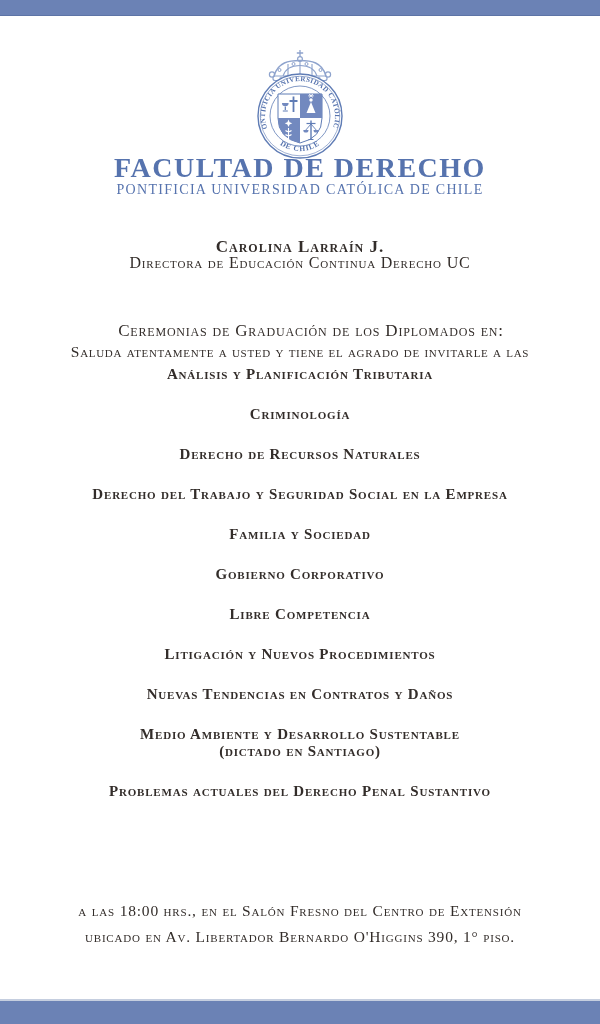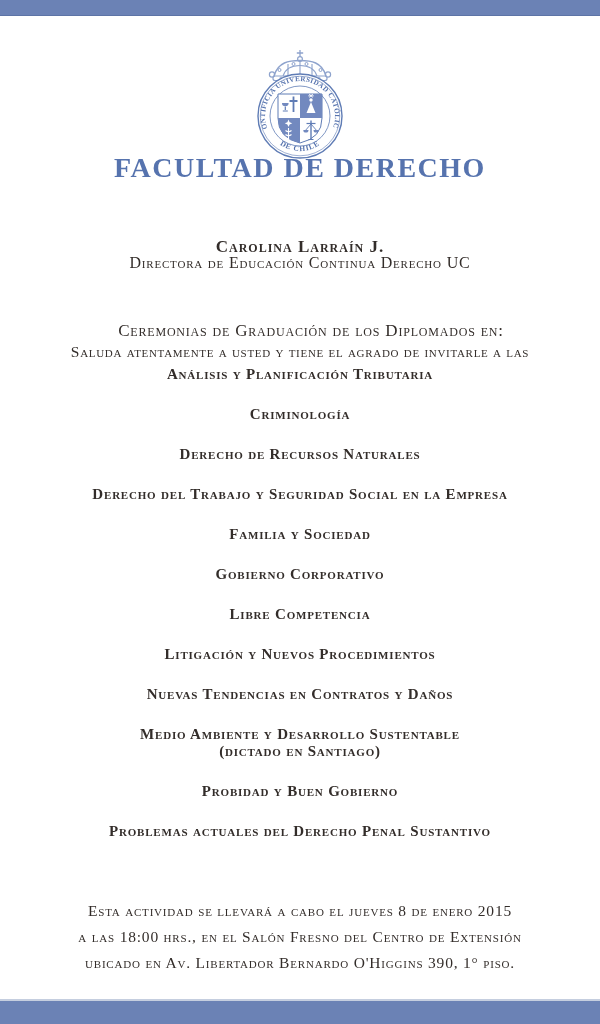--- a/index.html
+++ b/index.html
@@ -150,20 +150,21 @@
         <path class="seal-line" stroke-width="1.2" d="M61.5 75.5 H70.5"></path>
         <path class="seal-line" stroke-width="0.9" d="M66 76 L60.8 82 M66 76 L71.2 82"></path>
         <path class="seal-fill" d="M58.3 82 a2.6 2.6 0 0 0 5.2 0 Z"></path>
         <path class="seal-fill" d="M68.5 82 a2.6 2.6 0 0 0 5.2 0 Z"></path>
         <path class="seal-line" stroke-width="1" d="M63.5 91.5 H68.5"></path>
       </g>
     </g>
   </svg>
 
   <div class="center org-title">FACULTAD DE DERECHO</div>
+  <div class="center org-subtitle">PONTIFICIA UNIVERSIDAD CATÓLICA DE CHILE</div>
 
   <div class="center smallcaps sender-name">Carolina Larraín J.</div>
   <div class="center smallcaps sender-role">Directora de Educación Continua Derecho UC</div>
 
   <div class="center smallcaps invite-1">Saluda atentamente a usted y tiene el agrado de invitarle a las</div>
   <div class="center smallcaps invite-2">Ceremonias de Graduación de los Diplomados en:</div>
 
   <div class="center diploma-list">
     <div class="diploma-item">Análisis y Planificación Tributaria</div>
     <div class="diploma-item">Criminología</div>
@@ -171,25 +172,23 @@
     <div class="diploma-item">Derecho del Trabajo y Seguridad Social en la Empresa</div>
     <div class="diploma-item">Familia y Sociedad</div>
     <div class="diploma-item">Gobierno Corporativo</div>
     <div class="diploma-item">Libre Competencia</div>
     <div class="diploma-item">Litigación y Nuevos Procedimientos</div>
     <div class="diploma-item">Nuevas Tendencias en Contratos y Daños</div>
     <div class="diploma-item">
       <div>Medio Ambiente y Desarrollo Sustentable</div>
       <div class="diploma-note">(dictado en Santiago)</div>
     </div>
-    <div class="diploma-item">Probidad y Buen Gobierno</div>
     <div class="diploma-item">Problemas actuales del Derecho Penal Sustantivo</div>
   </div>
 
   <div class="center smallcaps event-block">
-    <div>Esta actividad se llevará a cabo el jueves 8 de enero 2015</div>
     <div>a las 18:00 hrs., en el Salón Fresno del Centro de Extensión</div>
     <div>ubicado en Av. Libertador Bernardo O'Higgins 390, 1° piso.</div>
   </div>
 
   <div class="bar bar-bottom"></div>
 
 </div>
 
 </body></html>

